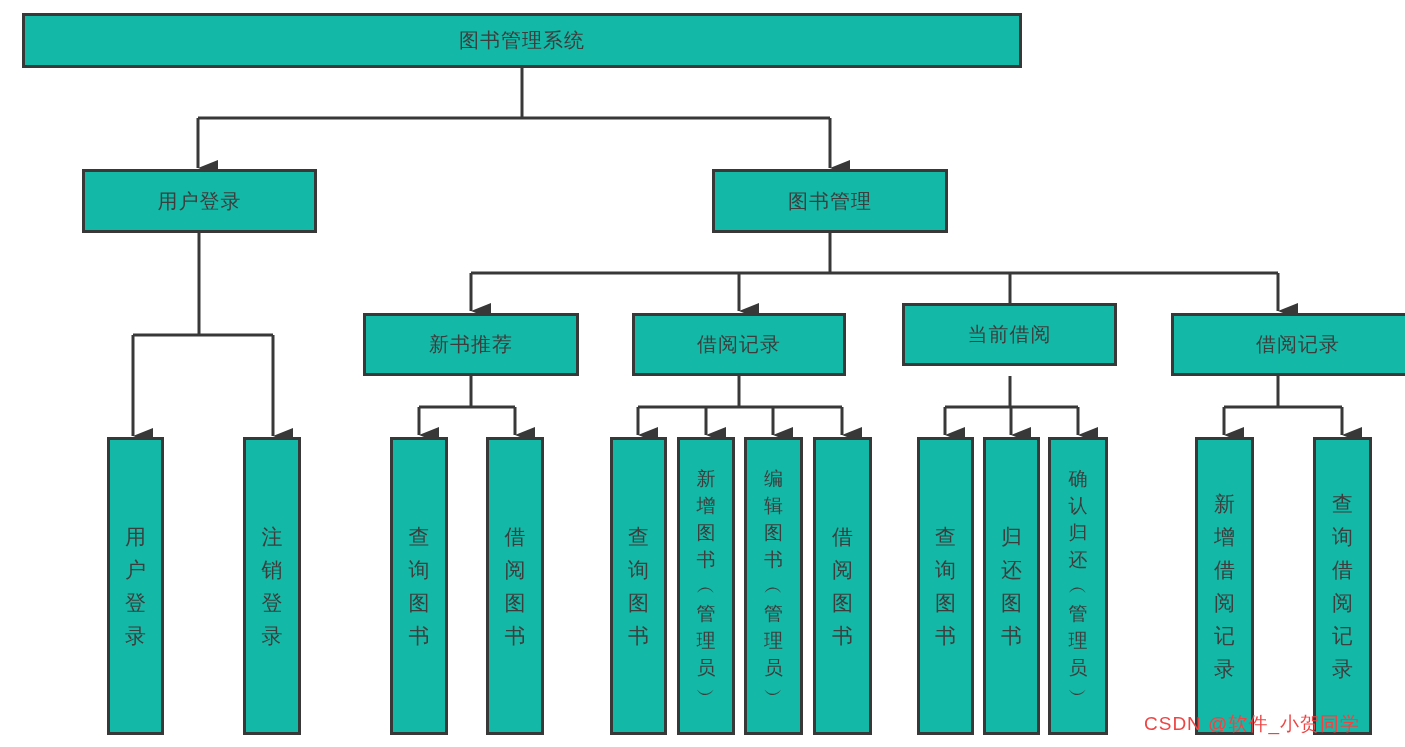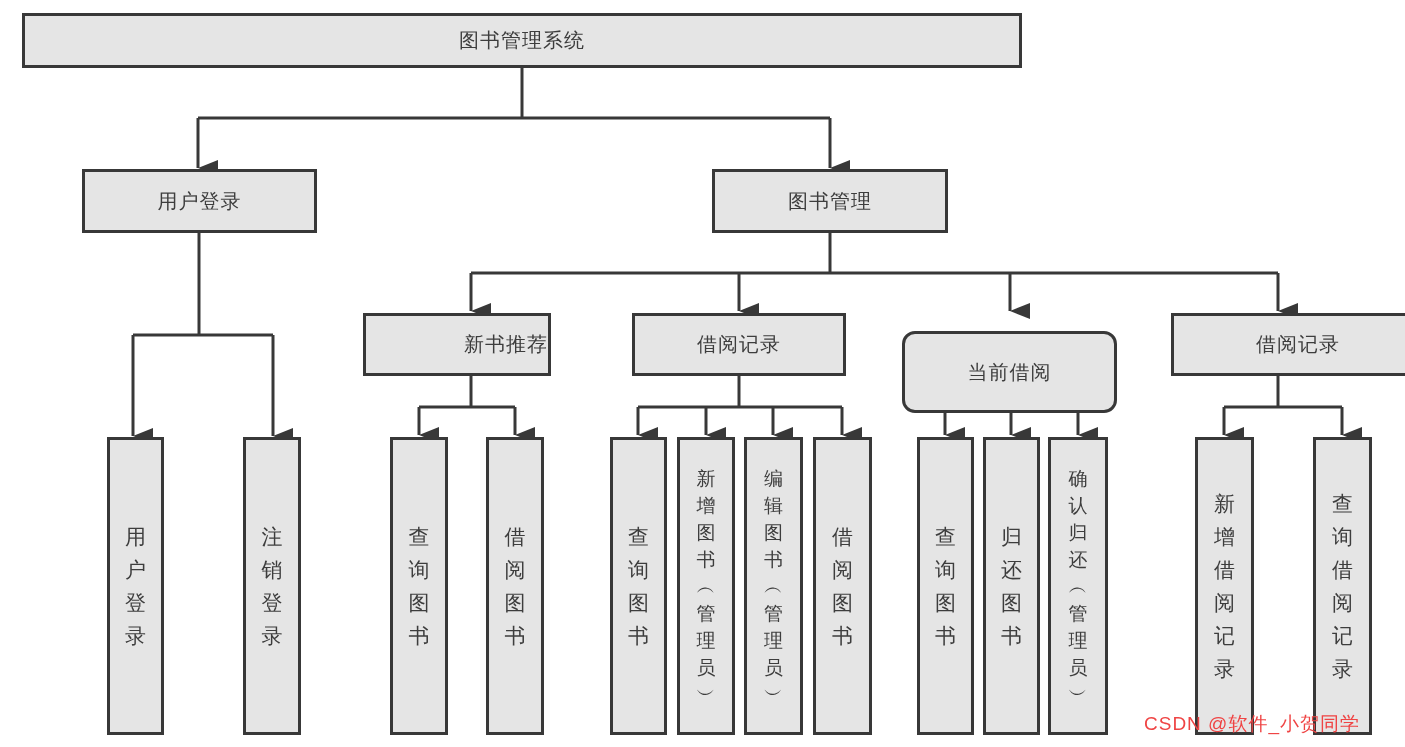--- a/index.html
+++ b/index.html
@@ -18,21 +18,21 @@
   #wires {
     position: absolute;
     left: 0; top: 0;
     width: 1405px;
     height: 747px;
   }
   .node {
     position: absolute;
     box-sizing: border-box;
     border: 3px solid #383838;
-    background: #e5e5e5;
+    background: #14b8a6;
     display: flex;
     align-items: center;
     justify-content: center;
     color: #3d3d3d;
   }
   .hbox span {
     font-size: 20px;
     letter-spacing: 1px;
     white-space: nowrap;
   }
@@ -43,23 +43,23 @@
     line-height: 33px;
   }
   .vbox.v-long span {
     font-size: 19px;
     line-height: 27px;
   }
   
   #n-root            { left: 22px;   top: 13px;  width: 1000px; height: 55px; }
   #n-user-login      { left: 82px;   top: 169px; width: 235px;  height: 64px; }
   #n-book-mgmt       { left: 712px;  top: 169px; width: 236px;  height: 64px; }
-  #n-new-rec         { left: 363px;  top: 313px; width: 188px;  height: 63px; justify-content: flex-end; }
+  #n-new-rec         { left: 363px;  top: 313px; width: 216px;  height: 63px; }
   #n-book-borrow     { left: 632px;  top: 313px; width: 214px;  height: 63px; }
-  #n-cur-borrow      { left: 902px;  top: 331px; width: 215px;  height: 82px; border-radius: 13px; }
+  #n-cur-borrow      { left: 902px;  top: 303px; width: 215px;  height: 63px; }
   #n-borrow-rec      { left: 1171px; top: 313px; width: 254px;  height: 63px; }
   .vbox              { top: 437px; height: 298px; }
   #v-user-login      { left: 107px;  width: 57px; }
   #v-logout          { left: 243px;  width: 58px; }
   #v-query-1         { left: 390px;  width: 58px; }
   #v-borrow-1        { left: 486px;  width: 58px; }
   #v-query-2         { left: 610px;  width: 57px; }
   #v-add-book        { left: 677px;  width: 58px; }
   #v-edit-book       { left: 744px;  width: 59px; }
   #v-borrow-2        { left: 813px;  width: 59px; }

